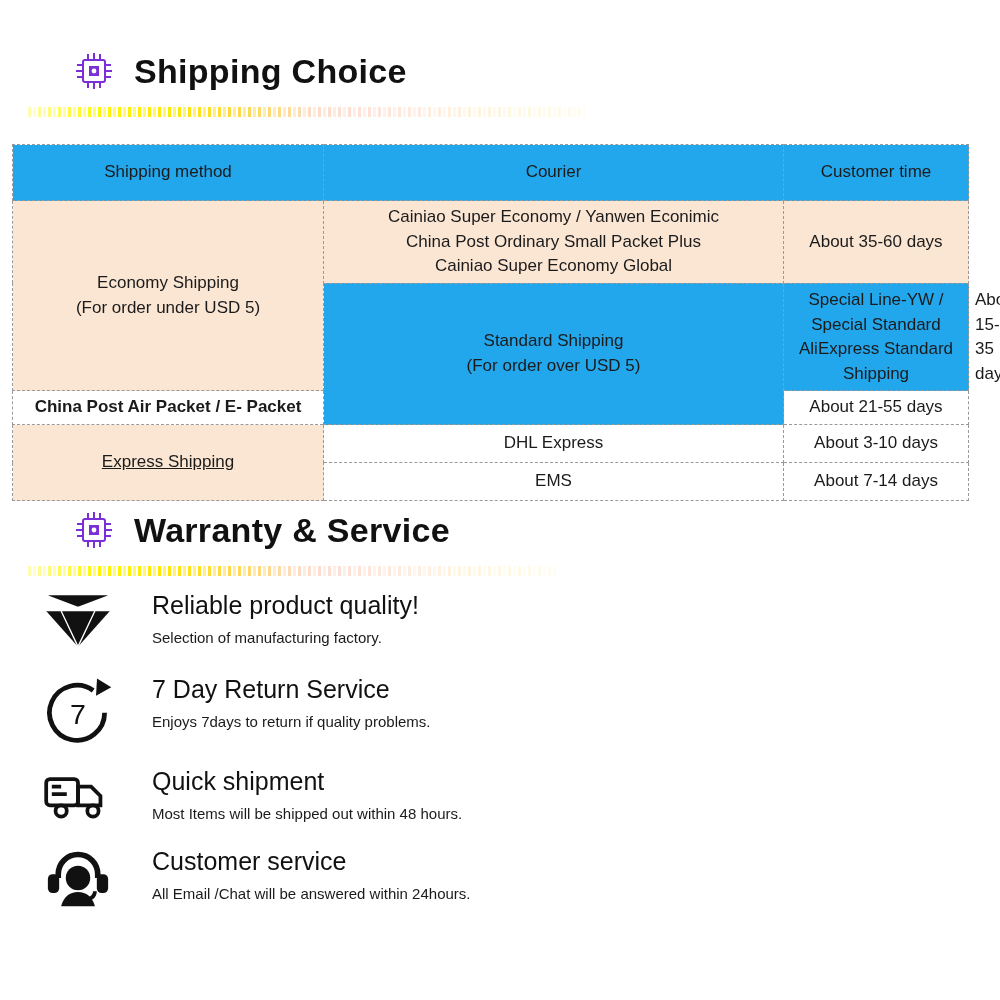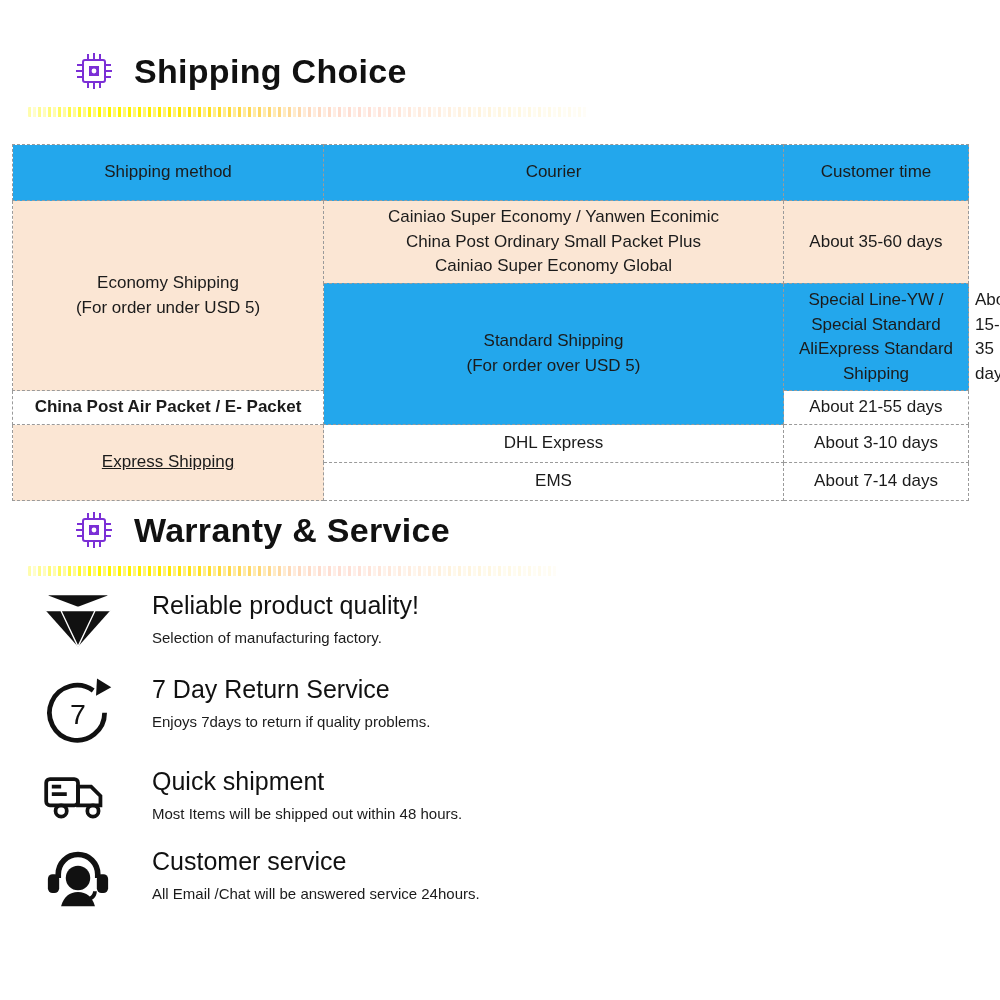--- a/index.html
+++ b/index.html
@@ -277,17 +277,17 @@
           <rect x="60" y="30" width="12" height="20" rx="5"></rect>
           <circle cx="40" cy="34" r="13"></circle>
           <path d="M22 64c3-10 9-15 18-15s15 5 18 15z"></path>
           <path d="M60 48c0 7-6 11-13 11v-4c5 0 9-3 9-7z"></path>
           <circle cx="45" cy="59" r="4"></circle>
         </g>
       </svg>
     </span>
     <span class="war-text">
       <span class="war-title" style="display:block;">Customer service</span>
-      <span class="war-sub" style="display:block;">All Email /Chat will be answered service 24hours.</span>
+      <span class="war-sub" style="display:block;">All Email /Chat will be answered within 24hours.</span>
     </span>
   </div>
 
 </div>
 
 </body></html>

